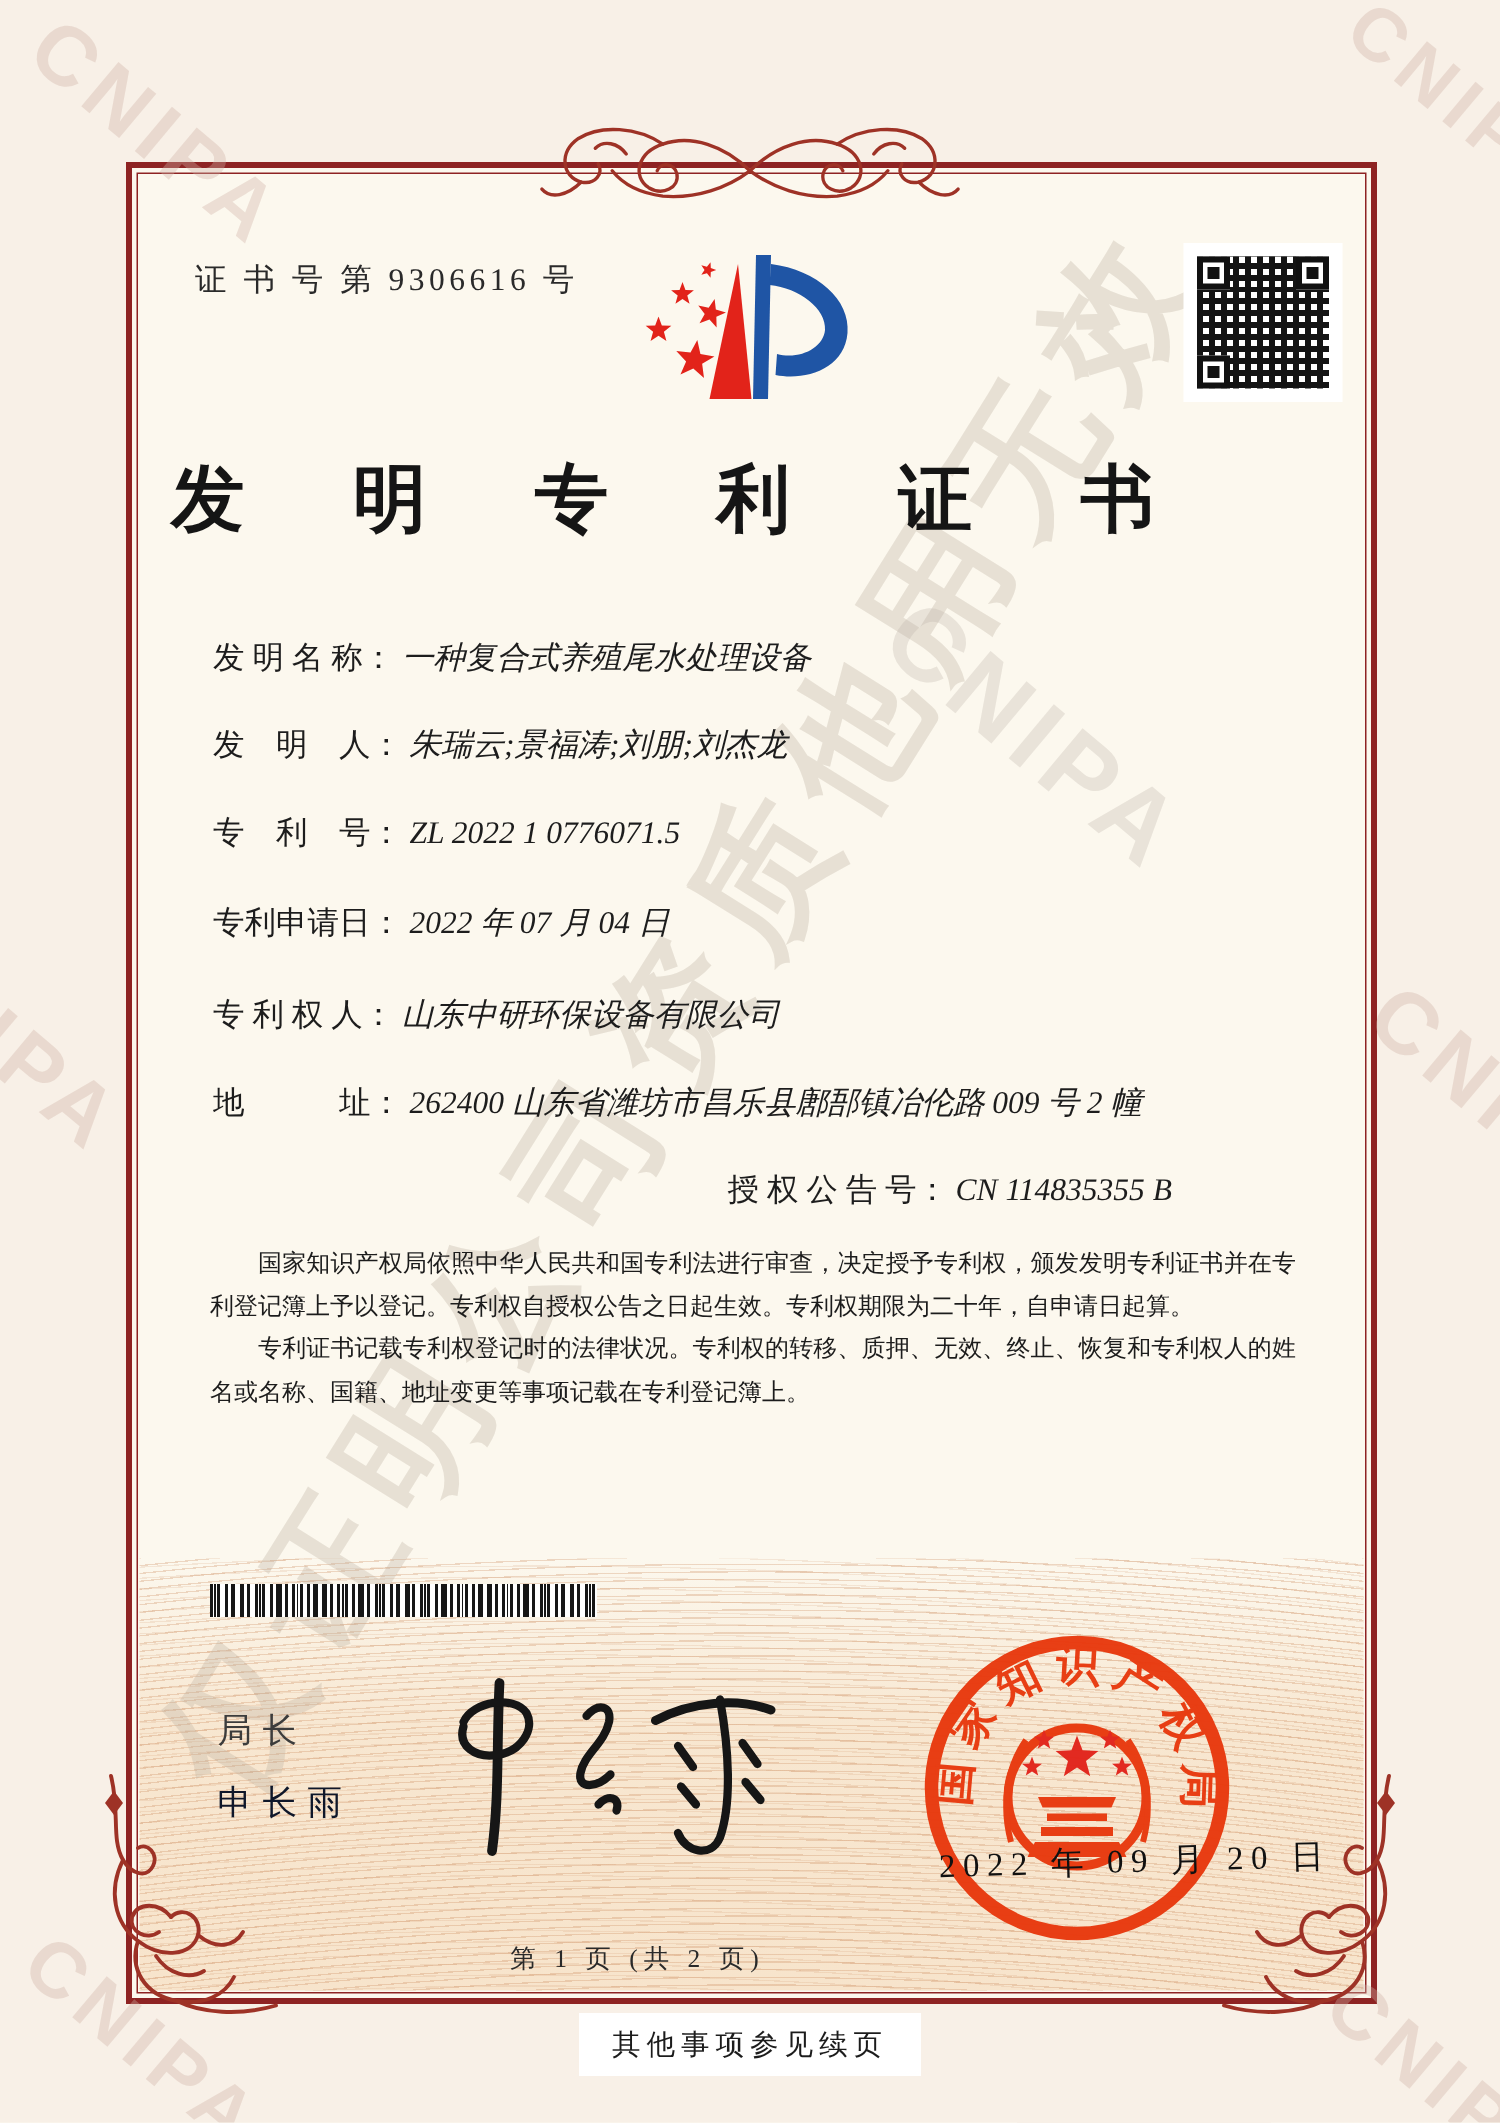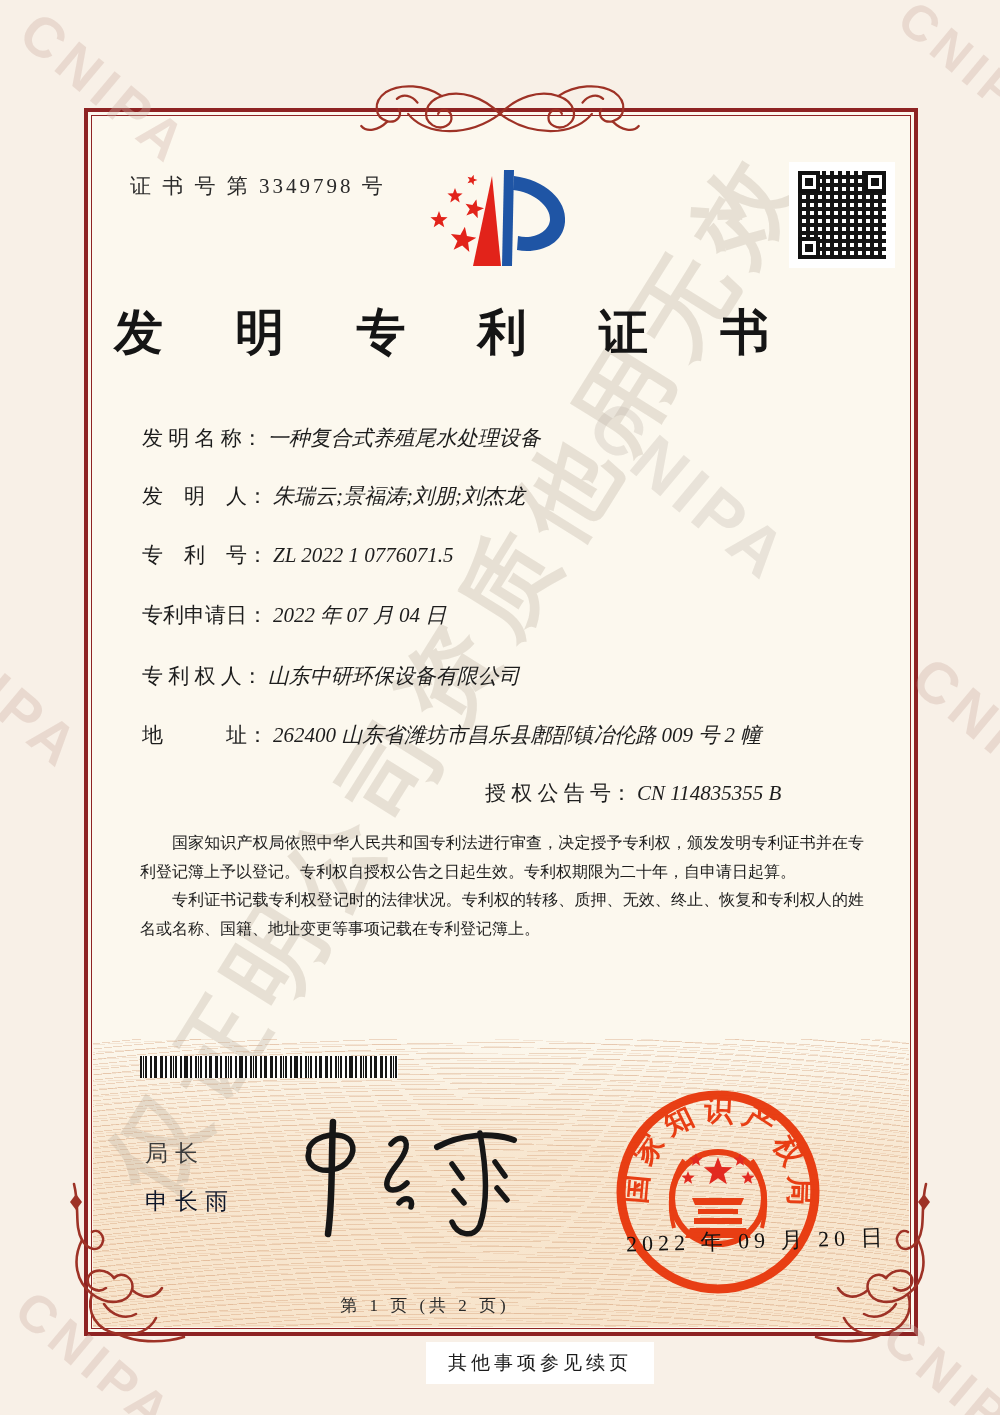--- a/index.html
+++ b/index.html
@@ -76,21 +76,21 @@
   .seal-date{
     position:absolute;left:626px;top:1226px;font-size:22px;letter-spacing:5px;color:#111;
     transform:rotate(-1.5deg);white-space:nowrap;
   }
   .page-info{
     position:absolute;left:84px;top:1294px;width:682px;text-align:center;
     font-size:17px;letter-spacing:4px;color:#2a2a2a;
   }
   .footer-note{
     position:absolute;left:500px;top:1342px;transform:translateX(-50%);
-    background:#fff;padding:8px 22px;font-size:19px;letter-spacing:4px;color:#1c1c1c;margin-left:40px;
+    background:#fff;padding:8px 22px;font-size:19px;letter-spacing:4px;color:#1c1c1c;
   }
   .ornament{position:absolute;z-index:4;}
   .o-top{left:352px;top:82px;width:296px;height:60px;}
   .o-bl{left:64px;top:1182px;width:124px;height:162px;}
   .o-br{left:812px;top:1182px;width:124px;height:162px;transform:scaleX(-1);}
 </style>
 </head>
 <body>
 
 <div class="frame">
@@ -137,21 +137,21 @@
     <path d="M54,152 C70,160 96,162 120,155"></path>
     <path d="M50,96 C42,86 28,86 24,96 C22,106 34,112 42,106"></path>
     <path d="M68,108 C80,118 92,116 98,106"></path>
     <path d="M40,122 C48,134 62,138 72,132"></path>
   </g>
   <path d="M12,12 l6,8 -6,8 -6,-8 z" fill="#9e3226"></path>
 </svg>
 
 <div class="content">
 
-  <div class="cert-no">证 书 号 第 3349798 号</div>
+  <div class="cert-no">证 书 号 第 9306616 号</div>
 
   <svg class="logo" viewBox="0 0 150 110">
     <symbol id="star" viewBox="-10 -10 20 20">
       <polygon points="0,-10 2.47,-3.4 9.51,-3.09 4.0,1.3 5.88,8.09 0,4.2 -5.88,8.09 -4.0,1.3 -9.51,-3.09 -2.47,-3.4" fill="#e2231a"></polygon>
     </symbol>
     <use href="#star" x="-10" y="-10" width="20" height="20" transform="translate(47,14) scale(0.55) rotate(18)"></use>
     <use href="#star" x="-10" y="-10" width="20" height="20" transform="translate(30,30) scale(0.8)"></use>
     <use href="#star" x="-10" y="-10" width="20" height="20" transform="translate(49,43) scale(1.0) rotate(14)"></use>
     <use href="#star" x="-10" y="-10" width="20" height="20" transform="translate(14,54) scale(0.9)"></use>
     <use href="#star" x="-10" y="-10" width="20" height="20" transform="translate(38,74) scale(1.35) rotate(8)"></use>

